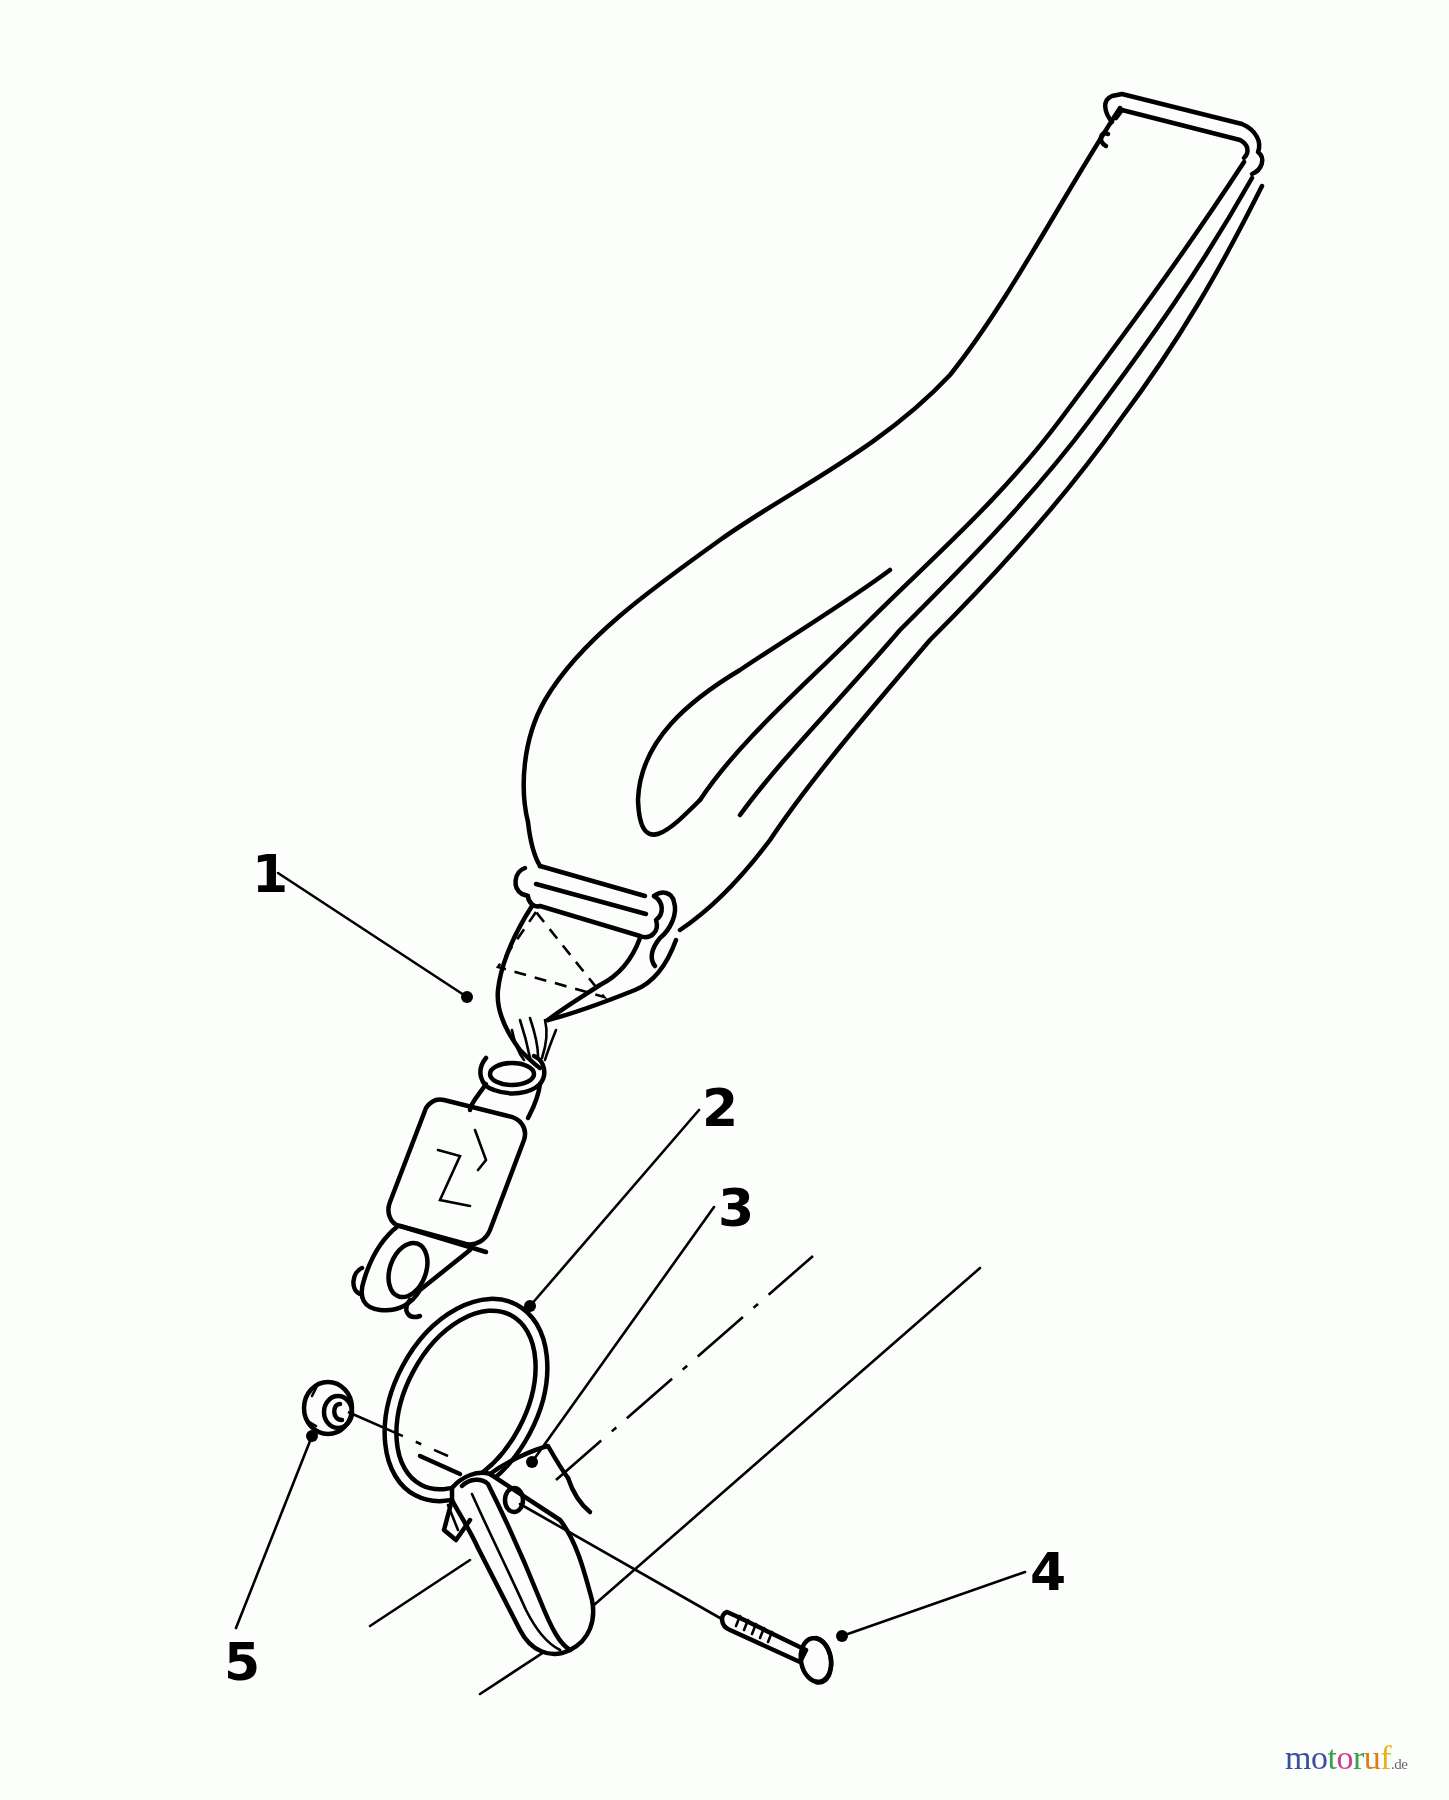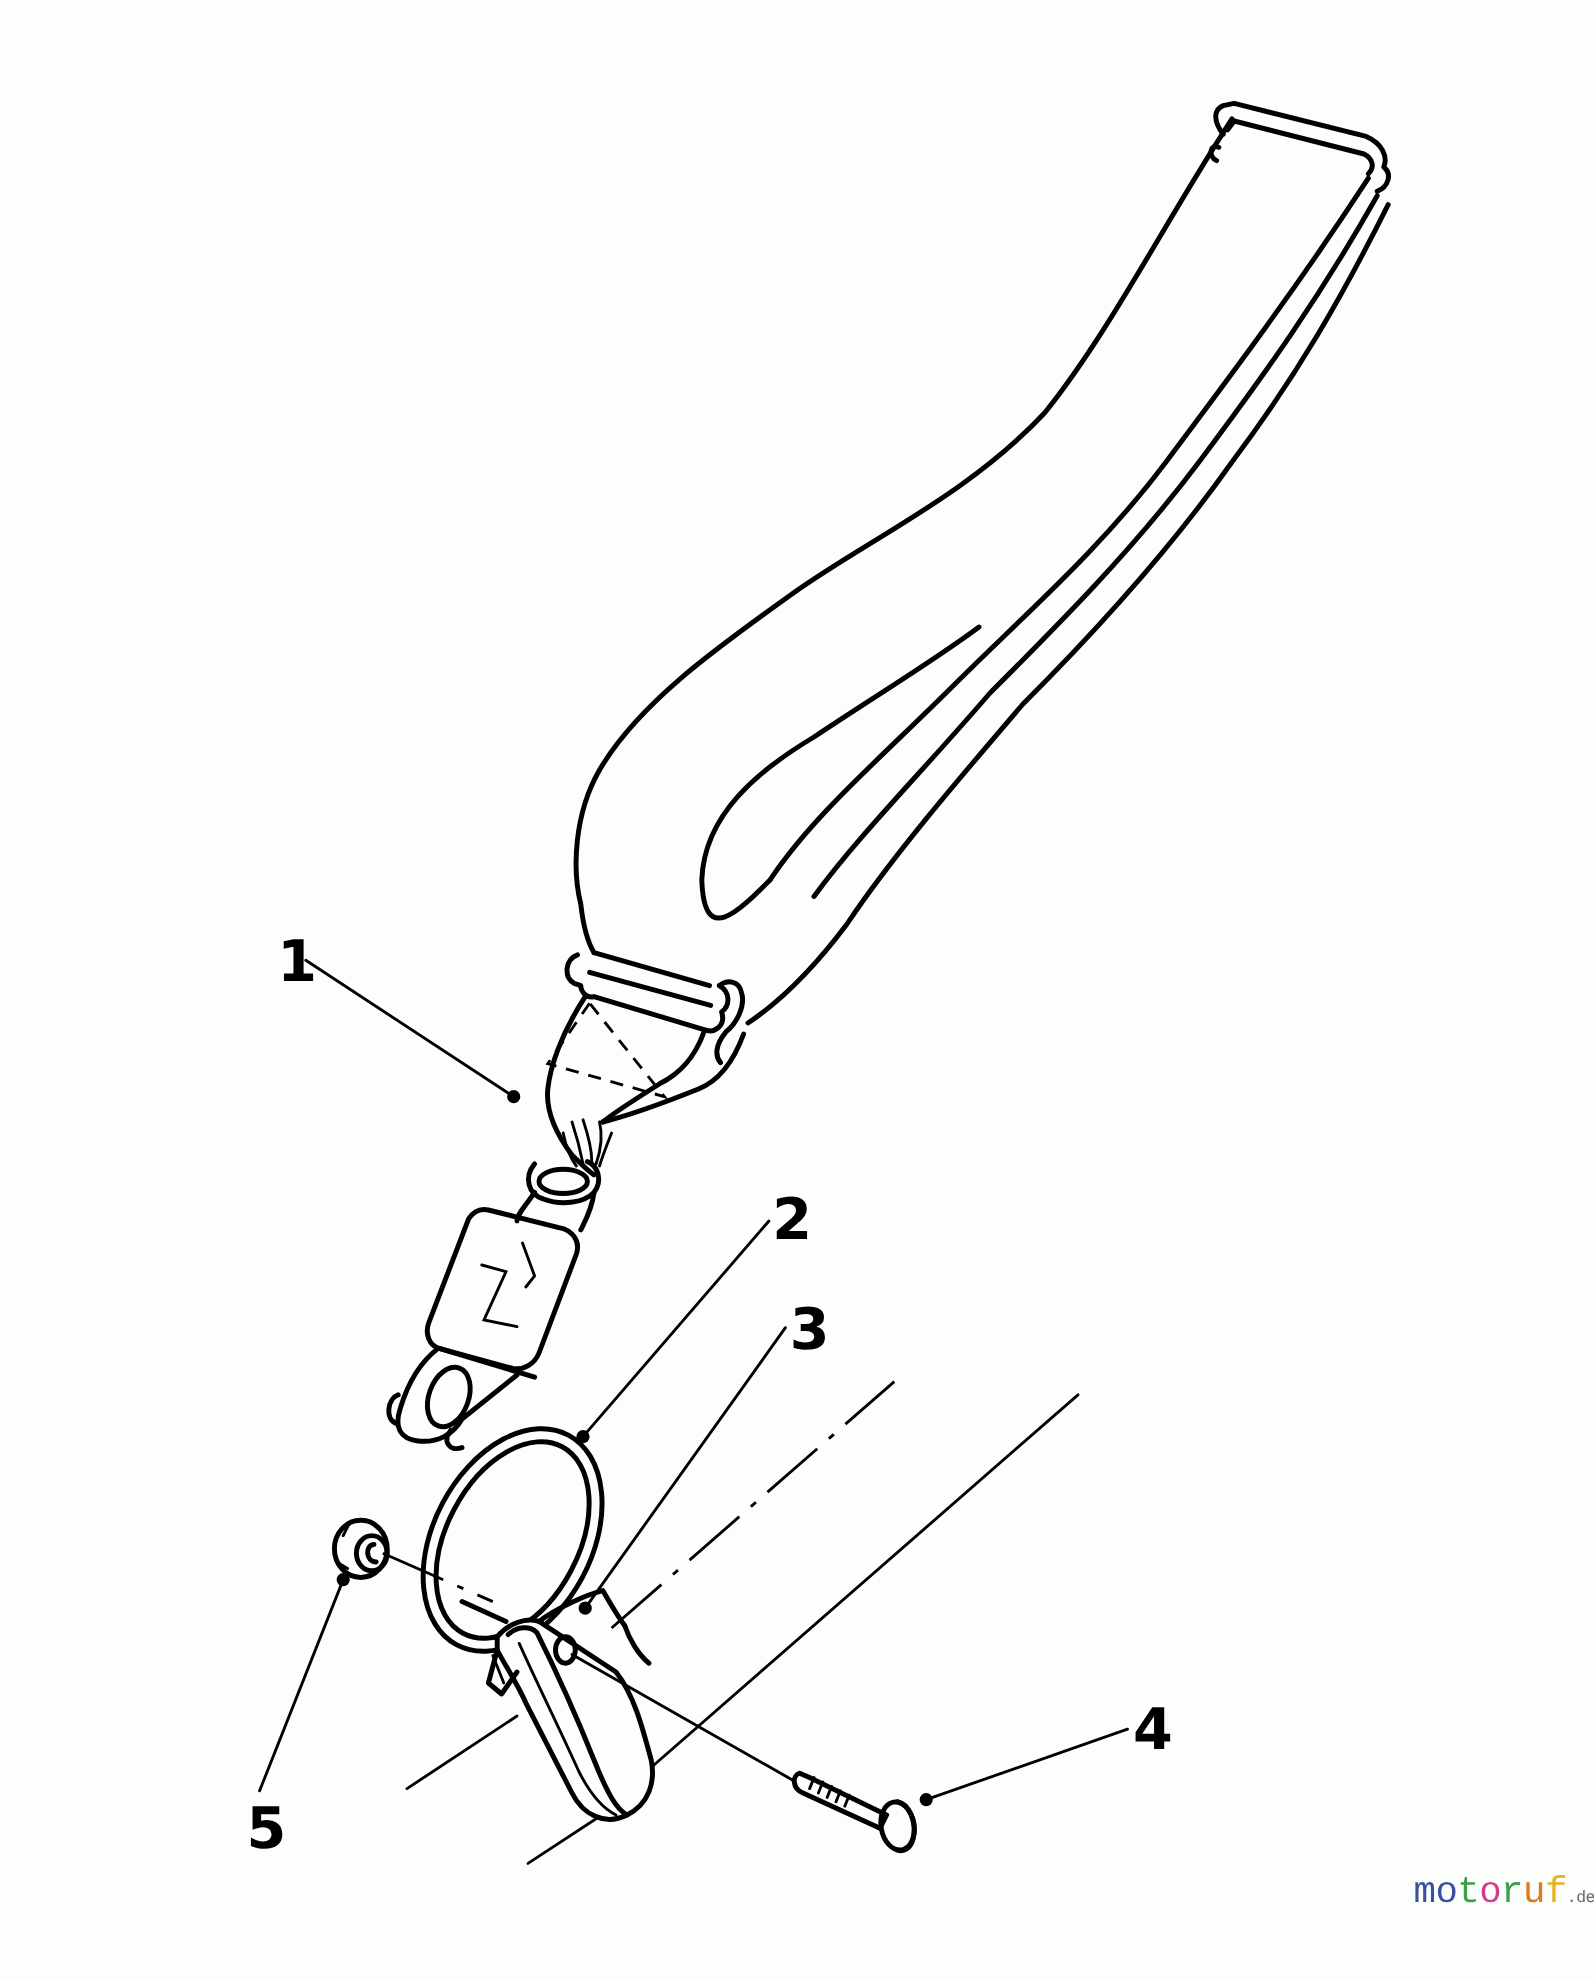--- a/index.html
+++ b/index.html
@@ -5,21 +5,21 @@
     html, body { margin: 0; padding: 0; background: #fcfefc; }
     body { width: 1449px; height: 1800px; position: relative; overflow: hidden; font-family: "DejaVu Sans", sans-serif; }
     svg { position: absolute; left: 0; top: 0; }
     .ln { fill: none; stroke: #000; stroke-width: 4.5; stroke-linecap: round; stroke-linejoin: round; }
     .thin { fill: none; stroke: #000; stroke-width: 2.6; stroke-linecap: round; }
     .dash { fill: none; stroke: #000; stroke-width: 2.6; stroke-dasharray: 12 9; }
     .dashdot { fill: none; stroke: #000; stroke-width: 2.6; stroke-dasharray: 60 14 6 14; }
     .white { fill: #fcfefc; }
     .label { font-family: "DejaVu Sans", sans-serif; font-weight: bold; font-size: 52px; fill: #000; }
     .dot { fill: #000; }
-    #watermark { position: absolute; left: 1285px; top: 1702px; font-family: Liberation Mono, monospace; font-size: 34px; letter-spacing: -0.5px; }
+    #watermark { position: absolute; left: 1285px; top: 1739px; font-family: Liberation Serif, serif; font-size: 34px; letter-spacing: -0.5px; }
     #watermark .tld { font-size: 15px; color: #666; }
   </style>
 </head>
 <body>
 
 <svg width="1449" height="1800" viewBox="0 0 1449 1800" xmlns="http://www.w3.org/2000/svg">
 
   <g>
 
     <path class="ln" d="M1112,122 C1104,112 1102,100 1112,96 L1122,94 L1242,124 C1256,130 1262,142 1258,152 C1266,158 1262,170 1252,174"></path>

